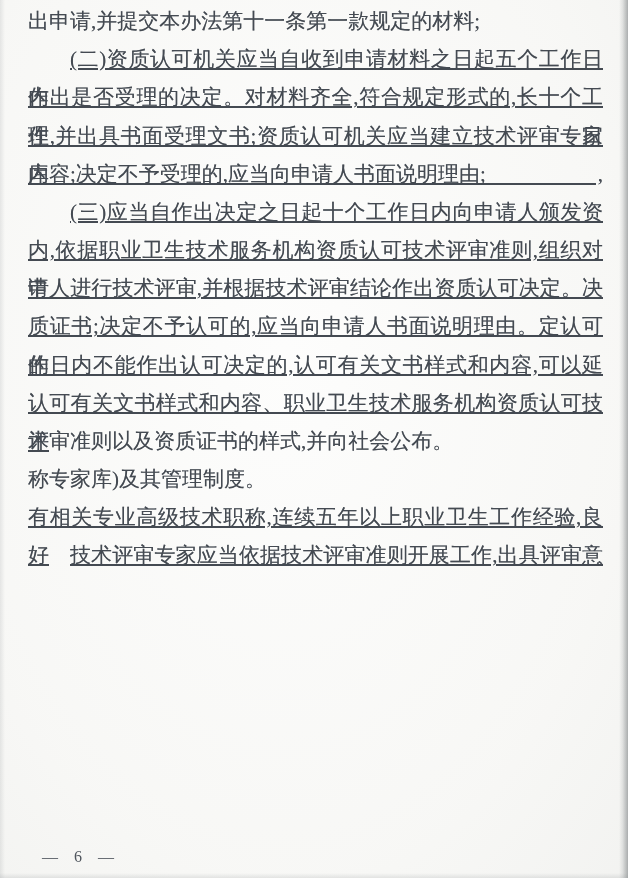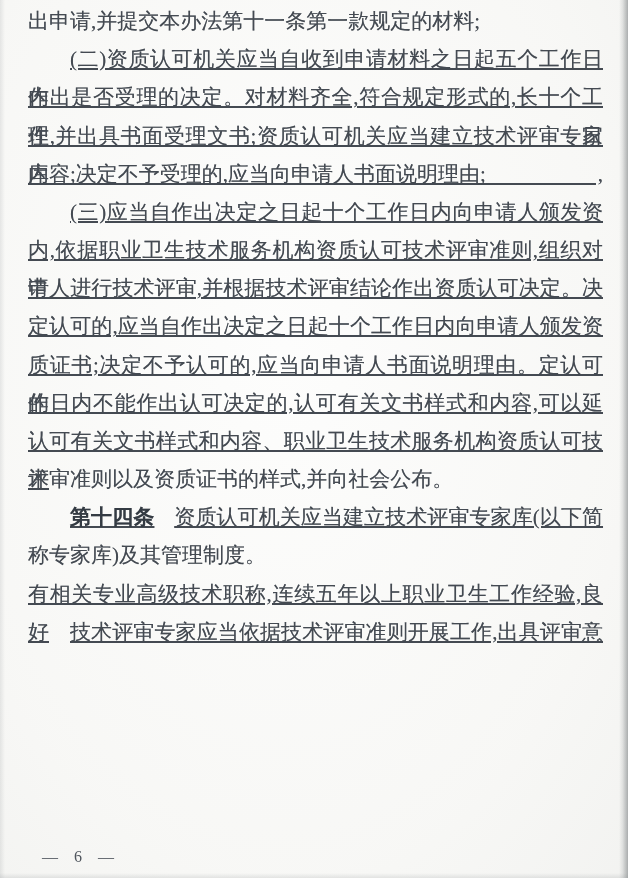--- a/index.html
+++ b/index.html
@@ -88,26 +88,24 @@
 <div class="scan-page">
   <div class="text-block">
       <div class="line">出申请,并提交本办法第十一条第一款规定的材料;</div>
       <div class="line indent stretch">(二)资质认可机关应当自收到申请材料之日起五个工作日内</div>
       <div class="line stretch">作出是否受理的决定。对材料齐全,符合规定形式的,长十个工作日</div>
       <div class="line stretch">理,并出具书面受理文书;资质认可机关应当建立技术评审专家库,</div>
       <div class="line">内容;决定不予受理的,应当向申请人书面说明理由;</div>
       <div class="line indent stretch">(三)应当自作出决定之日起十个工作日内向申请人颁发资</div>
       <div class="line stretch">内,依据职业卫生技术服务机构资质认可技术评审准则,组织对申</div>
       <div class="line stretch">请人进行技术评审,并根据技术评审结论作出资质认可决定。决</div>
-      <div class="line stretch">定认可的,应当自作出决定之日起十个工作日内向申请人颁发资</div>
       <div class="line stretch">质证书;决定不予认可的,应当向申请人书面说明理由。定认可的</div>
       <div class="line stretch">作日内不能作出认可决定的,认可有关文书样式和内容,可以延</div>
       <div class="line stretch">认可有关文书样式和内容、职业卫生技术服务机构资质认可技术</div>
       <div class="line">评审准则以及资质证书的样式,并向社会公布。</div>
-      <div class="line indent stretch"><span class="term">第十四条</span><span class="gap"></span>资质认可机关应当建立技术评审专家库(以下简</div>
       <div class="line">称专家库)及其管理制度。</div>
       <div class="line stretch">有相关专业高级技术职称,连续五年以上职业卫生工作经验,良好</div>
       <div class="line indent stretch">技术评审专家应当依据技术评审准则开展工作,出具评审意</div>
     </div>
   <div class="page-number">— 6 —</div>
   <div class="edge-left"></div>
   <div class="edge-right"></div>
   <div class="edge-bottom"></div>
 </div>
 

